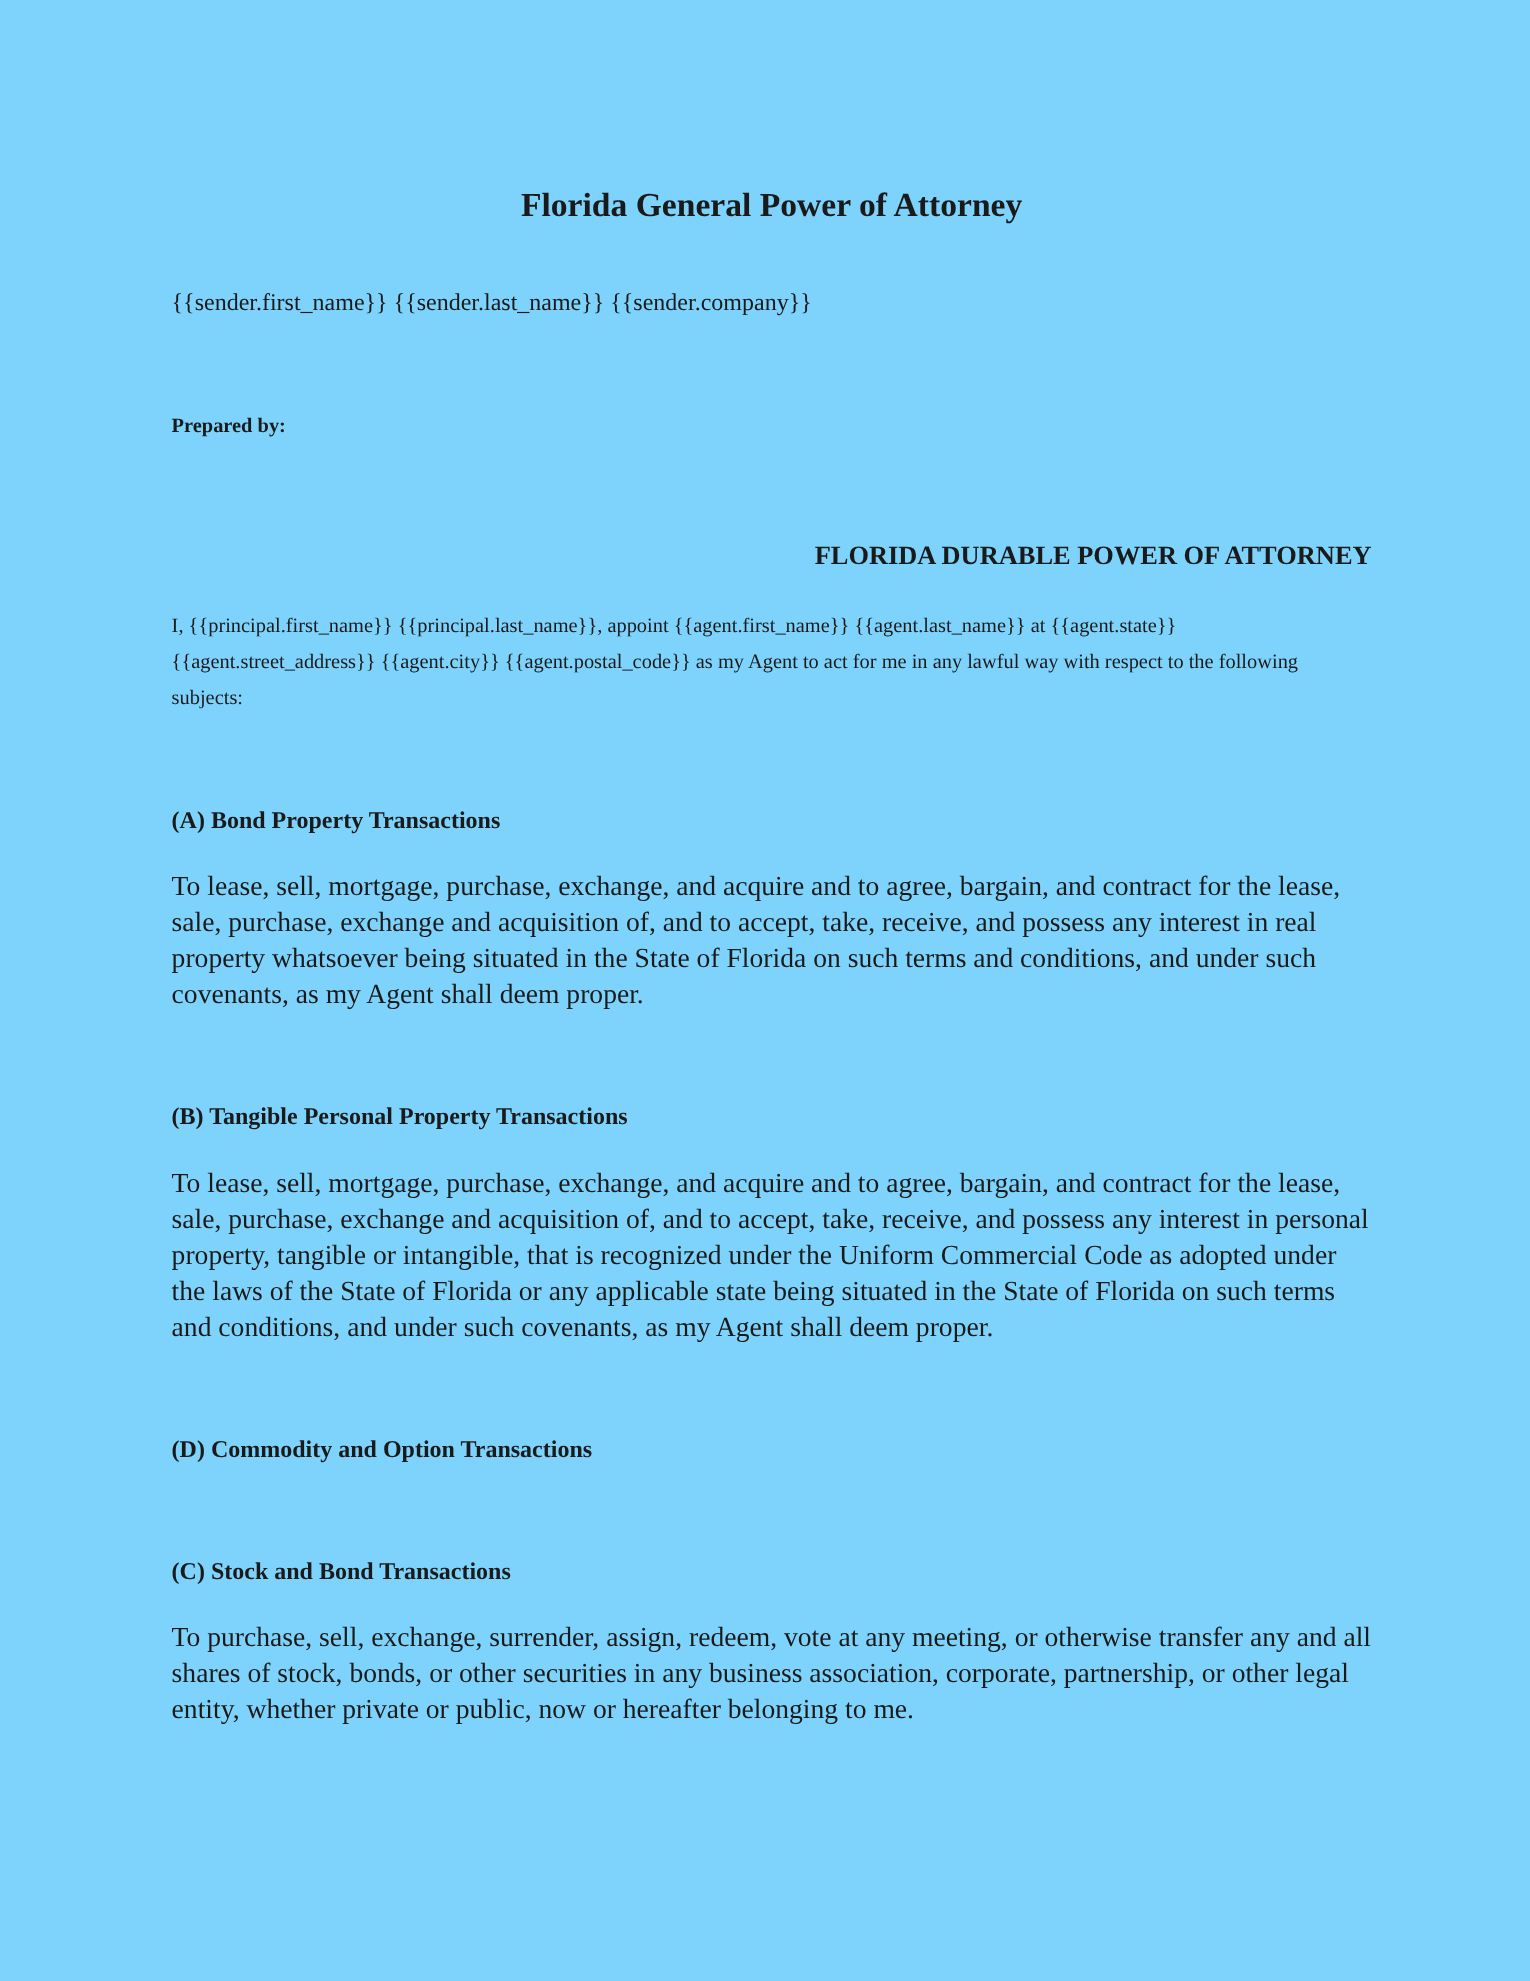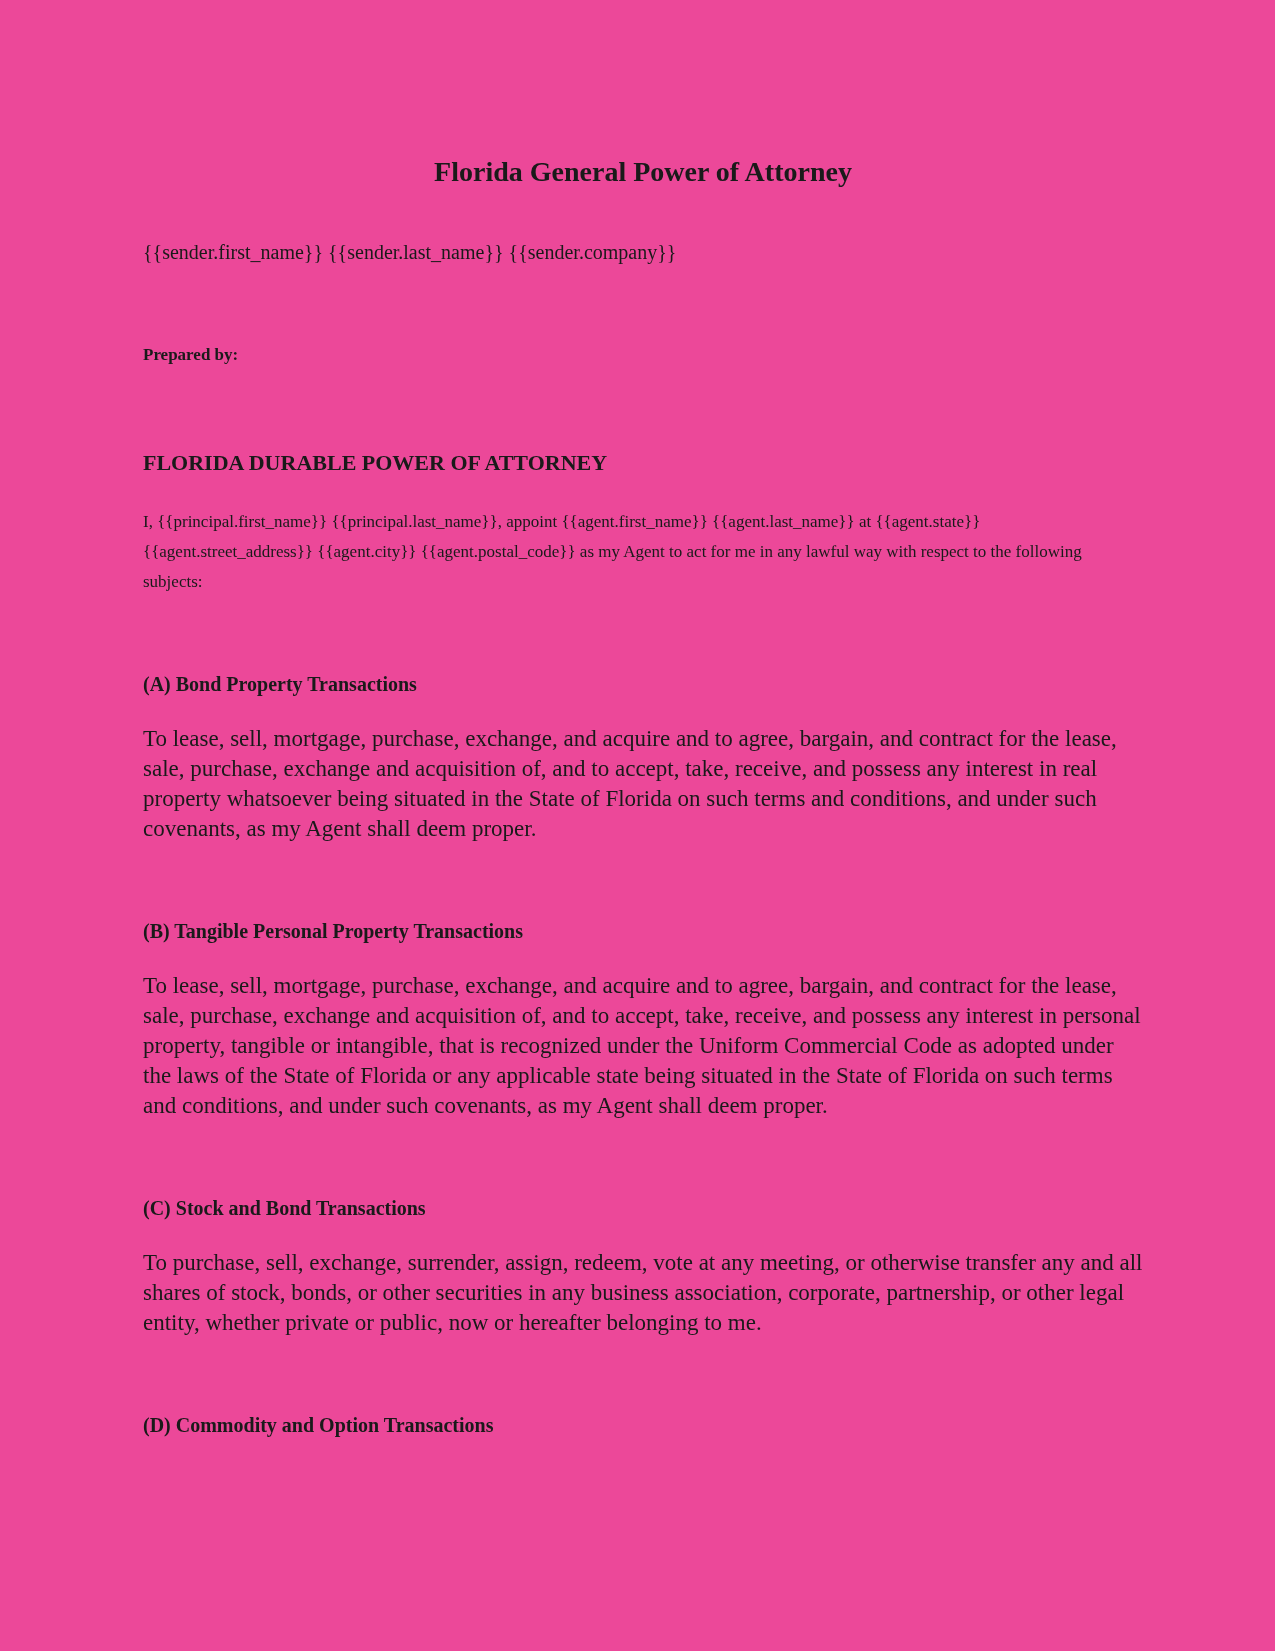--- a/index.html
+++ b/index.html
@@ -7,21 +7,21 @@
     background: #ffffff;
   }
   body {
     font-family: "Liberation Serif", "DejaVu Serif", serif;
     color: #1a1a1a;
   }
   .page {
     width: 1275px;
     min-height: 1651px;
     margin: 0 auto;
-    background: #ec4899;
+    background: #7dd3fc;
     padding: 145px 132px 60px 143px;
   }
   .doc-title {
     font-size: 28px;
     line-height: 34px;
     font-weight: bold;
     text-align: center;
     margin: 10px 0 0 0;
   }
   .sender-line {
@@ -32,21 +32,21 @@
   .prepared-by {
     font-size: 17px;
     line-height: 30px;
     font-weight: bold;
     margin-top: 73px;
   }
   .doc-subtitle {
     font-size: 22px;
     line-height: 30px;
     font-weight: bold;
-    text-align: left;
+    text-align: right;
     margin-top: 78px;
   }
   .intro-paragraph {
     font-size: 17px;
     line-height: 30px;
     margin-top: 29px;
   }
   .section-heading {
     font-size: 20px;
     line-height: 30px;
@@ -77,22 +77,22 @@
     <h3 class="section-heading">(A) Bond Property Transactions</h3>
     <p class="section-body">To lease, sell, mortgage, purchase, exchange, and acquire and to agree, bargain, and contract for the lease, sale, purchase, exchange and acquisition of, and to accept, take, receive, and possess any interest in real property whatsoever being situated in the State of Florida on such terms and conditions, and under such covenants, as my Agent shall deem proper.</p>
   </div>
 
   <div>
     <h3 class="section-heading">(B) Tangible Personal Property Transactions</h3>
     <p class="section-body">To lease, sell, mortgage, purchase, exchange, and acquire and to agree, bargain, and contract for the lease, sale, purchase, exchange and acquisition of, and to accept, take, receive, and possess any interest in personal property, tangible or intangible, that is recognized under the Uniform Commercial Code as adopted under the laws of the State of Florida or any applicable state being situated in the State of Florida on such terms and conditions, and under such covenants, as my Agent shall deem proper.</p>
   </div>
 
   <div>
-    <h3 class="section-heading">(C) Stock and Bond Transactions</h3>
-    <p class="section-body">To purchase, sell, exchange, surrender, assign, redeem, vote at any meeting, or otherwise transfer any and all shares of stock, bonds, or other securities in any business association, corporate, partnership, or other legal entity, whether private or public, now or hereafter belonging to me.</p>
+    <h3 class="section-heading">(D) Commodity and Option Transactions</h3>
+    <p class="section-body"></p>
   </div>
 
   <div>
-    <h3 class="section-heading">(D) Commodity and Option Transactions</h3>
-    <p class="section-body"></p>
+    <h3 class="section-heading">(C) Stock and Bond Transactions</h3>
+    <p class="section-body">To purchase, sell, exchange, surrender, assign, redeem, vote at any meeting, or otherwise transfer any and all shares of stock, bonds, or other securities in any business association, corporate, partnership, or other legal entity, whether private or public, now or hereafter belonging to me.</p>
   </div>
 
 </div>
 
 </body></html>

